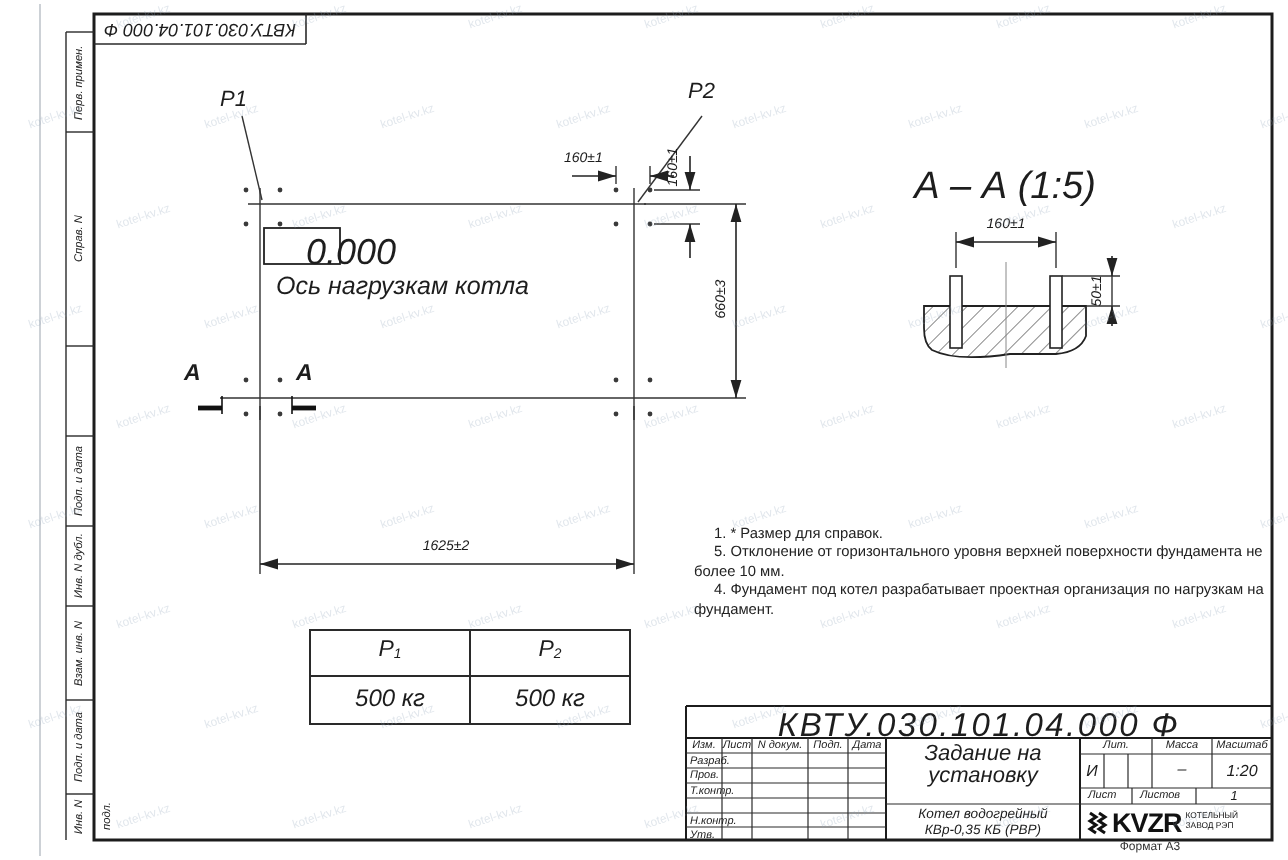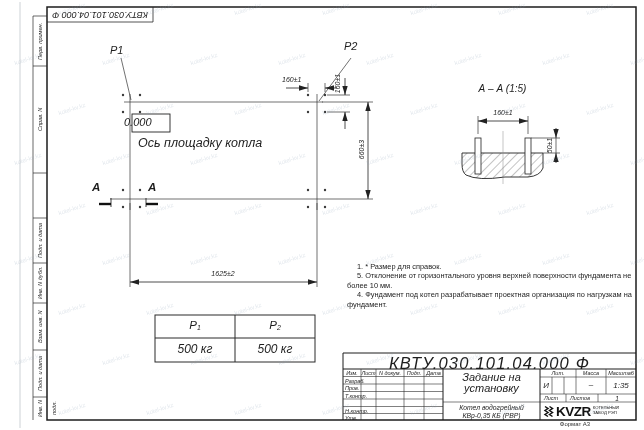--- a/index.html
+++ b/index.html
@@ -258,30 +258,30 @@
   <div class="vcell" style="top:16px;height:50px;">Перв. примен.</div>
   <div class="vcell" style="top:66px;height:107px;">Справ. N</div>
   <div class="vcell" style="top:218px;height:45px;">Подп. и дата</div>
   <div class="vcell" style="top:263px;height:40px;">Инв. N дубл.</div>
   <div class="vcell" style="top:303px;height:47px;">Взам. инв. N</div>
   <div class="vcell" style="top:350px;height:47px;">Подп. и дата</div>
   <div class="vcell" style="top:397px;height:23px;">Инв. N подл.</div>
 
   <div class="t" style="left:110px;top:44px;font-size:11px;">P1</div>
   <div class="t" style="left:344px;top:40px;font-size:11px;">P2</div>
-  <div class="t" style="left:124px;top:116px;font-size:11px;">0.000</div>
-  <div class="t" style="left:138px;top:136px;font-size:12.5px;">Ось площадку котла</div>
+  <div class="t" style="left:153px;top:116px;font-size:18px;">0.000</div>
+  <div class="t" style="left:138px;top:136px;font-size:12.5px;">Ось нагрузкам котла</div>
   <div class="t" style="left:92px;top:181px;font-size:11.5px;font-weight:bold;">А</div>
   <div class="t" style="left:148px;top:181px;font-size:11.5px;font-weight:bold;">А</div>
   <div class="t ctr" style="left:205px;top:270px;width:36px;font-size:7px;">1625±2</div>
   <div class="t ctr rot90" style="left:348px;top:146px;width:26px;font-size:7px;">660±3</div>
   <div class="t" style="left:282px;top:76px;font-size:7px;">160±1</div>
   <div class="t ctr rot90" style="left:324px;top:80px;width:26px;font-size:7px;">160±1</div>
 
-  <div class="t ctr" style="left:455px;top:83px;width:95px;font-size:10px;">А – А (1:5)</div>
+  <div class="t ctr" style="left:455px;top:83px;width:95px;font-size:19px;">А – А (1:5)</div>
   <div class="t ctr" style="left:483px;top:109px;width:40px;font-size:7px;">160±1</div>
   <div class="t ctr rot90" style="left:536px;top:142px;width:26px;font-size:7px;">50±1</div>
 
   <div class="t ctr" style="left:155px;top:319px;width:80px;font-size:11.5px;">
     <span>P</span><span class="sub">1</span>
   </div>
   <div class="t ctr" style="left:235px;top:319px;width:80px;font-size:11.5px;">
     <span>P</span><span class="sub">2</span>
   </div>
   <div class="t ctr" style="left:155px;top:342px;width:80px;font-size:12px;">500 кг</div>
@@ -311,21 +311,21 @@
   <div class="t ctr" style="left:443px;top:371px;width:97px;font-size:11px;">Задание на</div>
 
   <div class="t ctr" style="left:443px;top:404px;width:97px;font-size:6.8px;">Котел водогрейный</div>
   <div class="t ctr" style="left:443px;top:411.5px;width:97px;font-size:6.8px;">КВр-0,35 КБ (РВР)</div>
 
   <div class="t ctr" style="left:540px;top:370px;width:36px;font-size:5.5px;">Лит.</div>
   <div class="t ctr" style="left:576px;top:370px;width:30px;font-size:5.5px;">Масса</div>
   <div class="t ctr" style="left:606px;top:370px;width:30px;font-size:5.5px;">Масштаб</div>
   <div class="t ctr" style="left:540px;top:381px;width:12px;font-size:8px;">И</div>
   <div class="t ctr" style="left:576px;top:380px;width:30px;font-size:8px;">–</div>
-  <div class="t ctr" style="left:606px;top:381px;width:30px;font-size:8px;">1:35</div>
+  <div class="t ctr" style="left:606px;top:381px;width:30px;font-size:8px;">1:20</div>
 
   <div class="t" style="left:544px;top:395px;font-size:5.5px;">Лист</div>
   <div class="t" style="left:570px;top:395px;font-size:5.5px;">Листов</div>
   <div class="t ctr" style="left:598px;top:394.5px;width:38px;font-size:6.5px;">1</div>
 
   <div class="logo">
     <svg width="13" height="13" viewBox="0 0 13 13">
       <g stroke="#111" stroke-width="1.5" fill="none">
         <path d="M2,1.5 L5,3.5 L2,5.5 L5,7.5 L2,9.5 L5,11.5"></path>
         <path d="M6.5,1.5 L9.5,3.5 L6.5,5.5 L9.5,7.5 L6.5,9.5 L9.5,11.5"></path>

